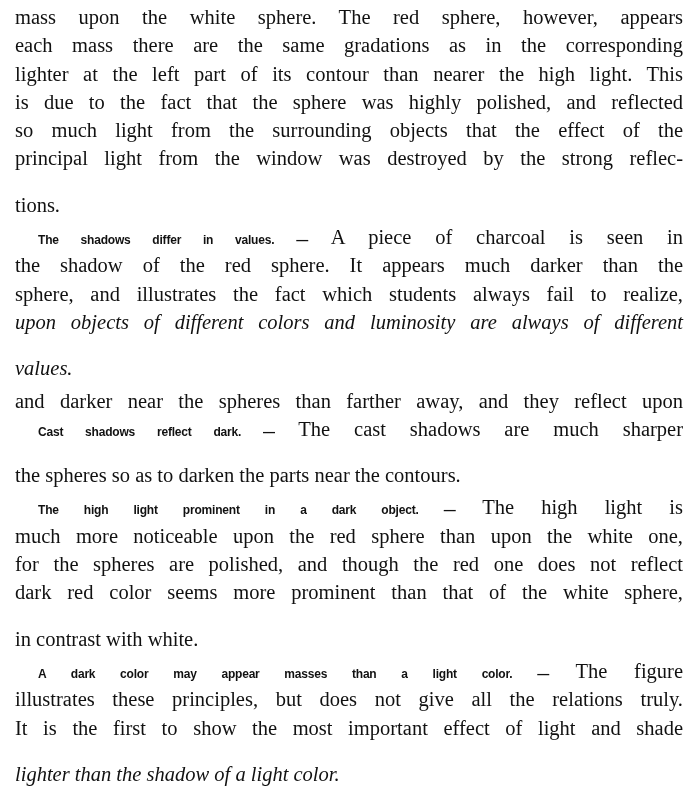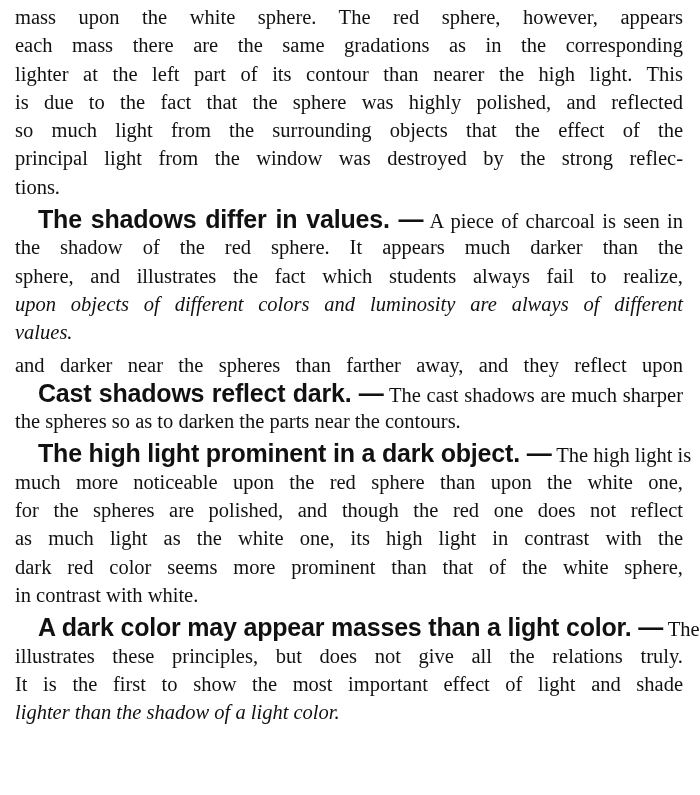--- a/index.html
+++ b/index.html
@@ -25,31 +25,32 @@
     }
     .line {
       display: block;
       white-space: nowrap;
       text-align: justify;
       text-align-last: justify;
       height: 28.3px;
     }
     .line.last {
       text-align-last: left;
+      margin-top: 18px;
     }
     .indent {
       padding-left: 23px;
     }
     .para-gap {
       height: 4px;
     }
     .head {
       font-weight: bold;
       font-family: "Liberation Sans", "DejaVu Sans", sans-serif;
-      font-size: 25px;
+      font-size: 12px;
       letter-spacing: -0.2px;
     }
     .it {
       font-style: italic;
     }
   </style>
 </head>
 <body>
 
 <div class="page">
@@ -81,21 +82,20 @@
     <span class="line indent"><span class="head">Cast shadows reflect dark. —</span><span> The cast shadows are much sharper</span></span>
     <span class="line last">the spheres so as to darken the parts near the contours.</span>
   </div>
 
   <div class="para-gap"></div>
 
   <div>
     <span class="line indent"><span class="head">The high light prominent in a dark object. —</span><span> The high light is</span></span>
     <span class="line">much more noticeable upon the red sphere than upon the white one,</span>
     <span class="line">for the spheres are polished, and though the red one does not reflect</span>
-    <span class="line">as much light as the white one, its high light in contrast with the</span>
     <span class="line">dark red color seems more prominent than that of the white sphere,</span>
     <span class="line last">in contrast with white.</span>
   </div>
 
   <div class="para-gap"></div>
 
   <div>
     <span class="line indent"><span class="head">A dark color may appear masses than a light color. —</span><span> The figure</span></span>
     <span class="line">illustrates these principles, but does not give all the relations truly.</span>
     <span class="line">It is the first to show the most important effect of light and shade</span>

